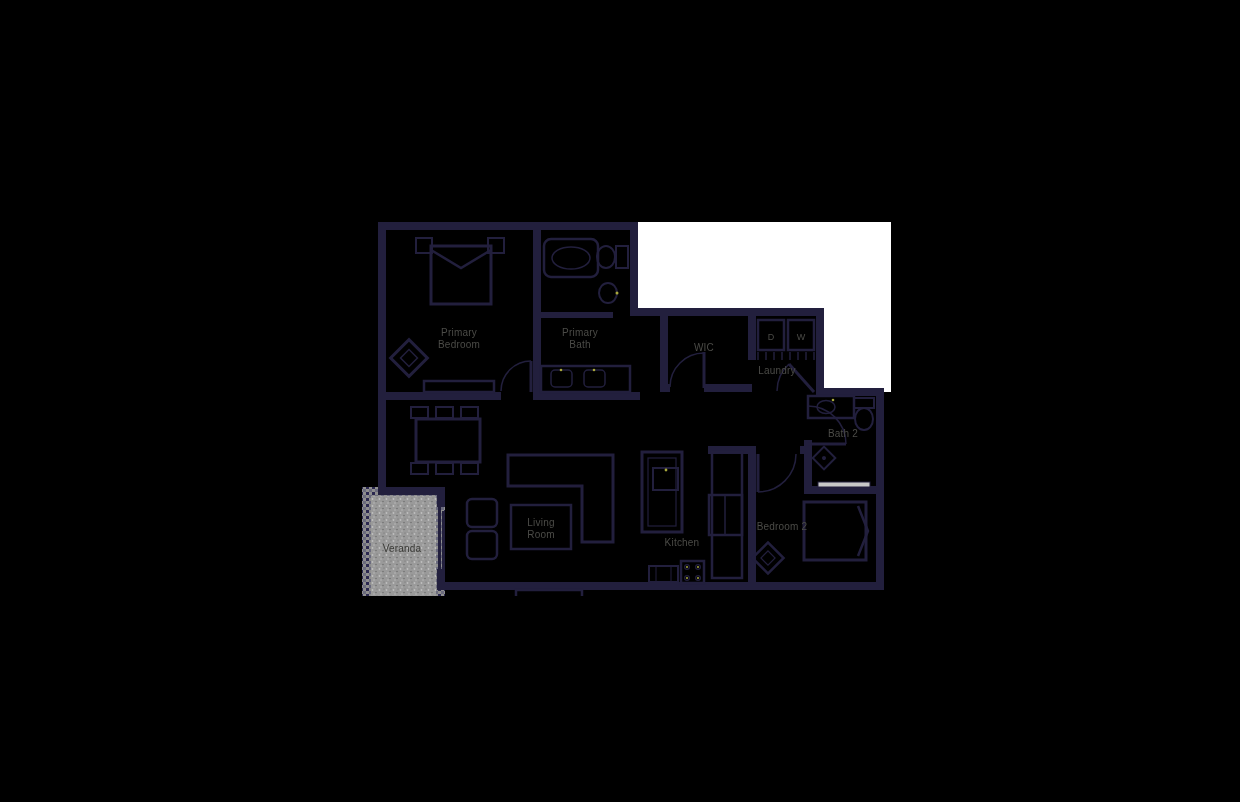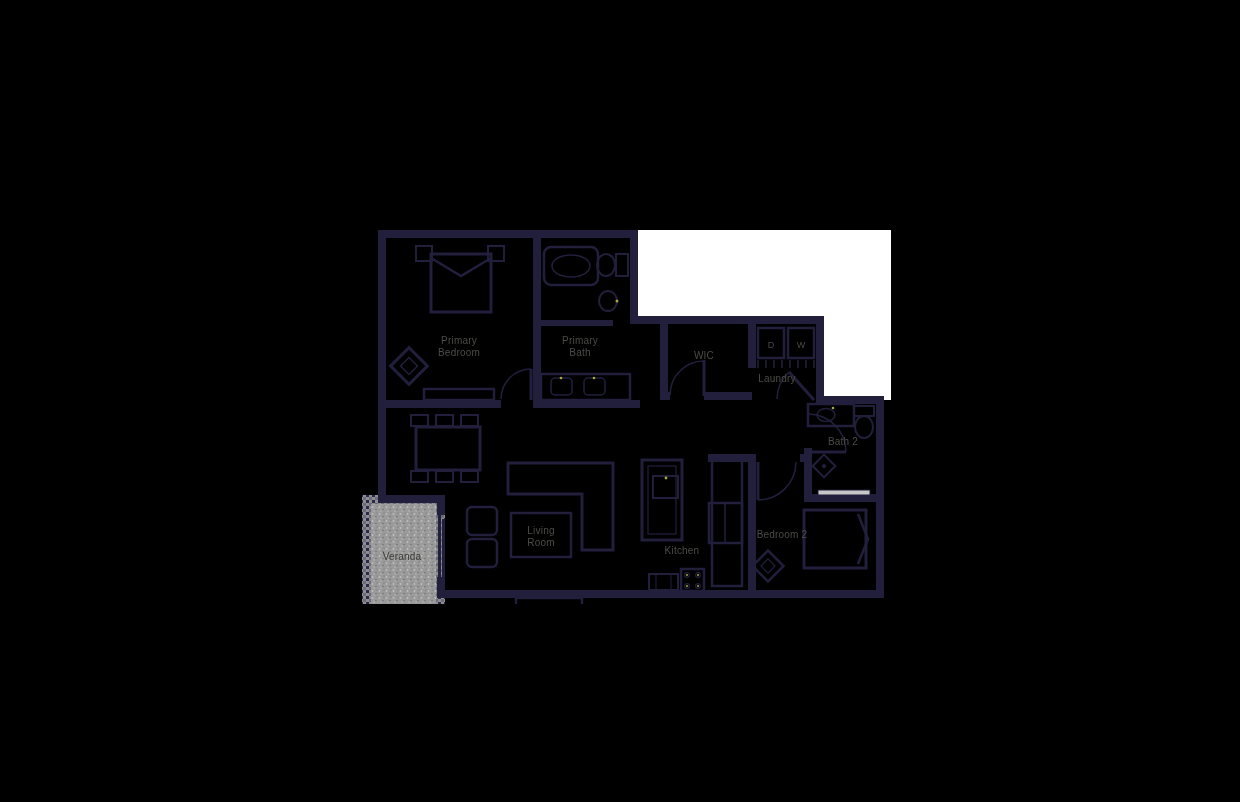--- a/index.html
+++ b/index.html
@@ -3,21 +3,20 @@
 <meta charset="utf-8">
 <style>
   html, body { margin: 0; padding: 0; background: var(--background, #000); }
   .stage {
     position: relative;
     width: 1240px;
     height: 596px;
     background: var(--background, #000);
     overflow: hidden;
     font-family: "Liberation Sans", sans-serif;
-    margin-top: 8px;
   }
   svg text {
     font-family: "Liberation Sans", sans-serif;
     fill: var(--label);
     font-size: 10px;
     text-anchor: middle;
     letter-spacing: 0.2px;
   }
   svg text.small { font-size: 9px; }
   svg text.dark { fill: var(--label-dark); }

